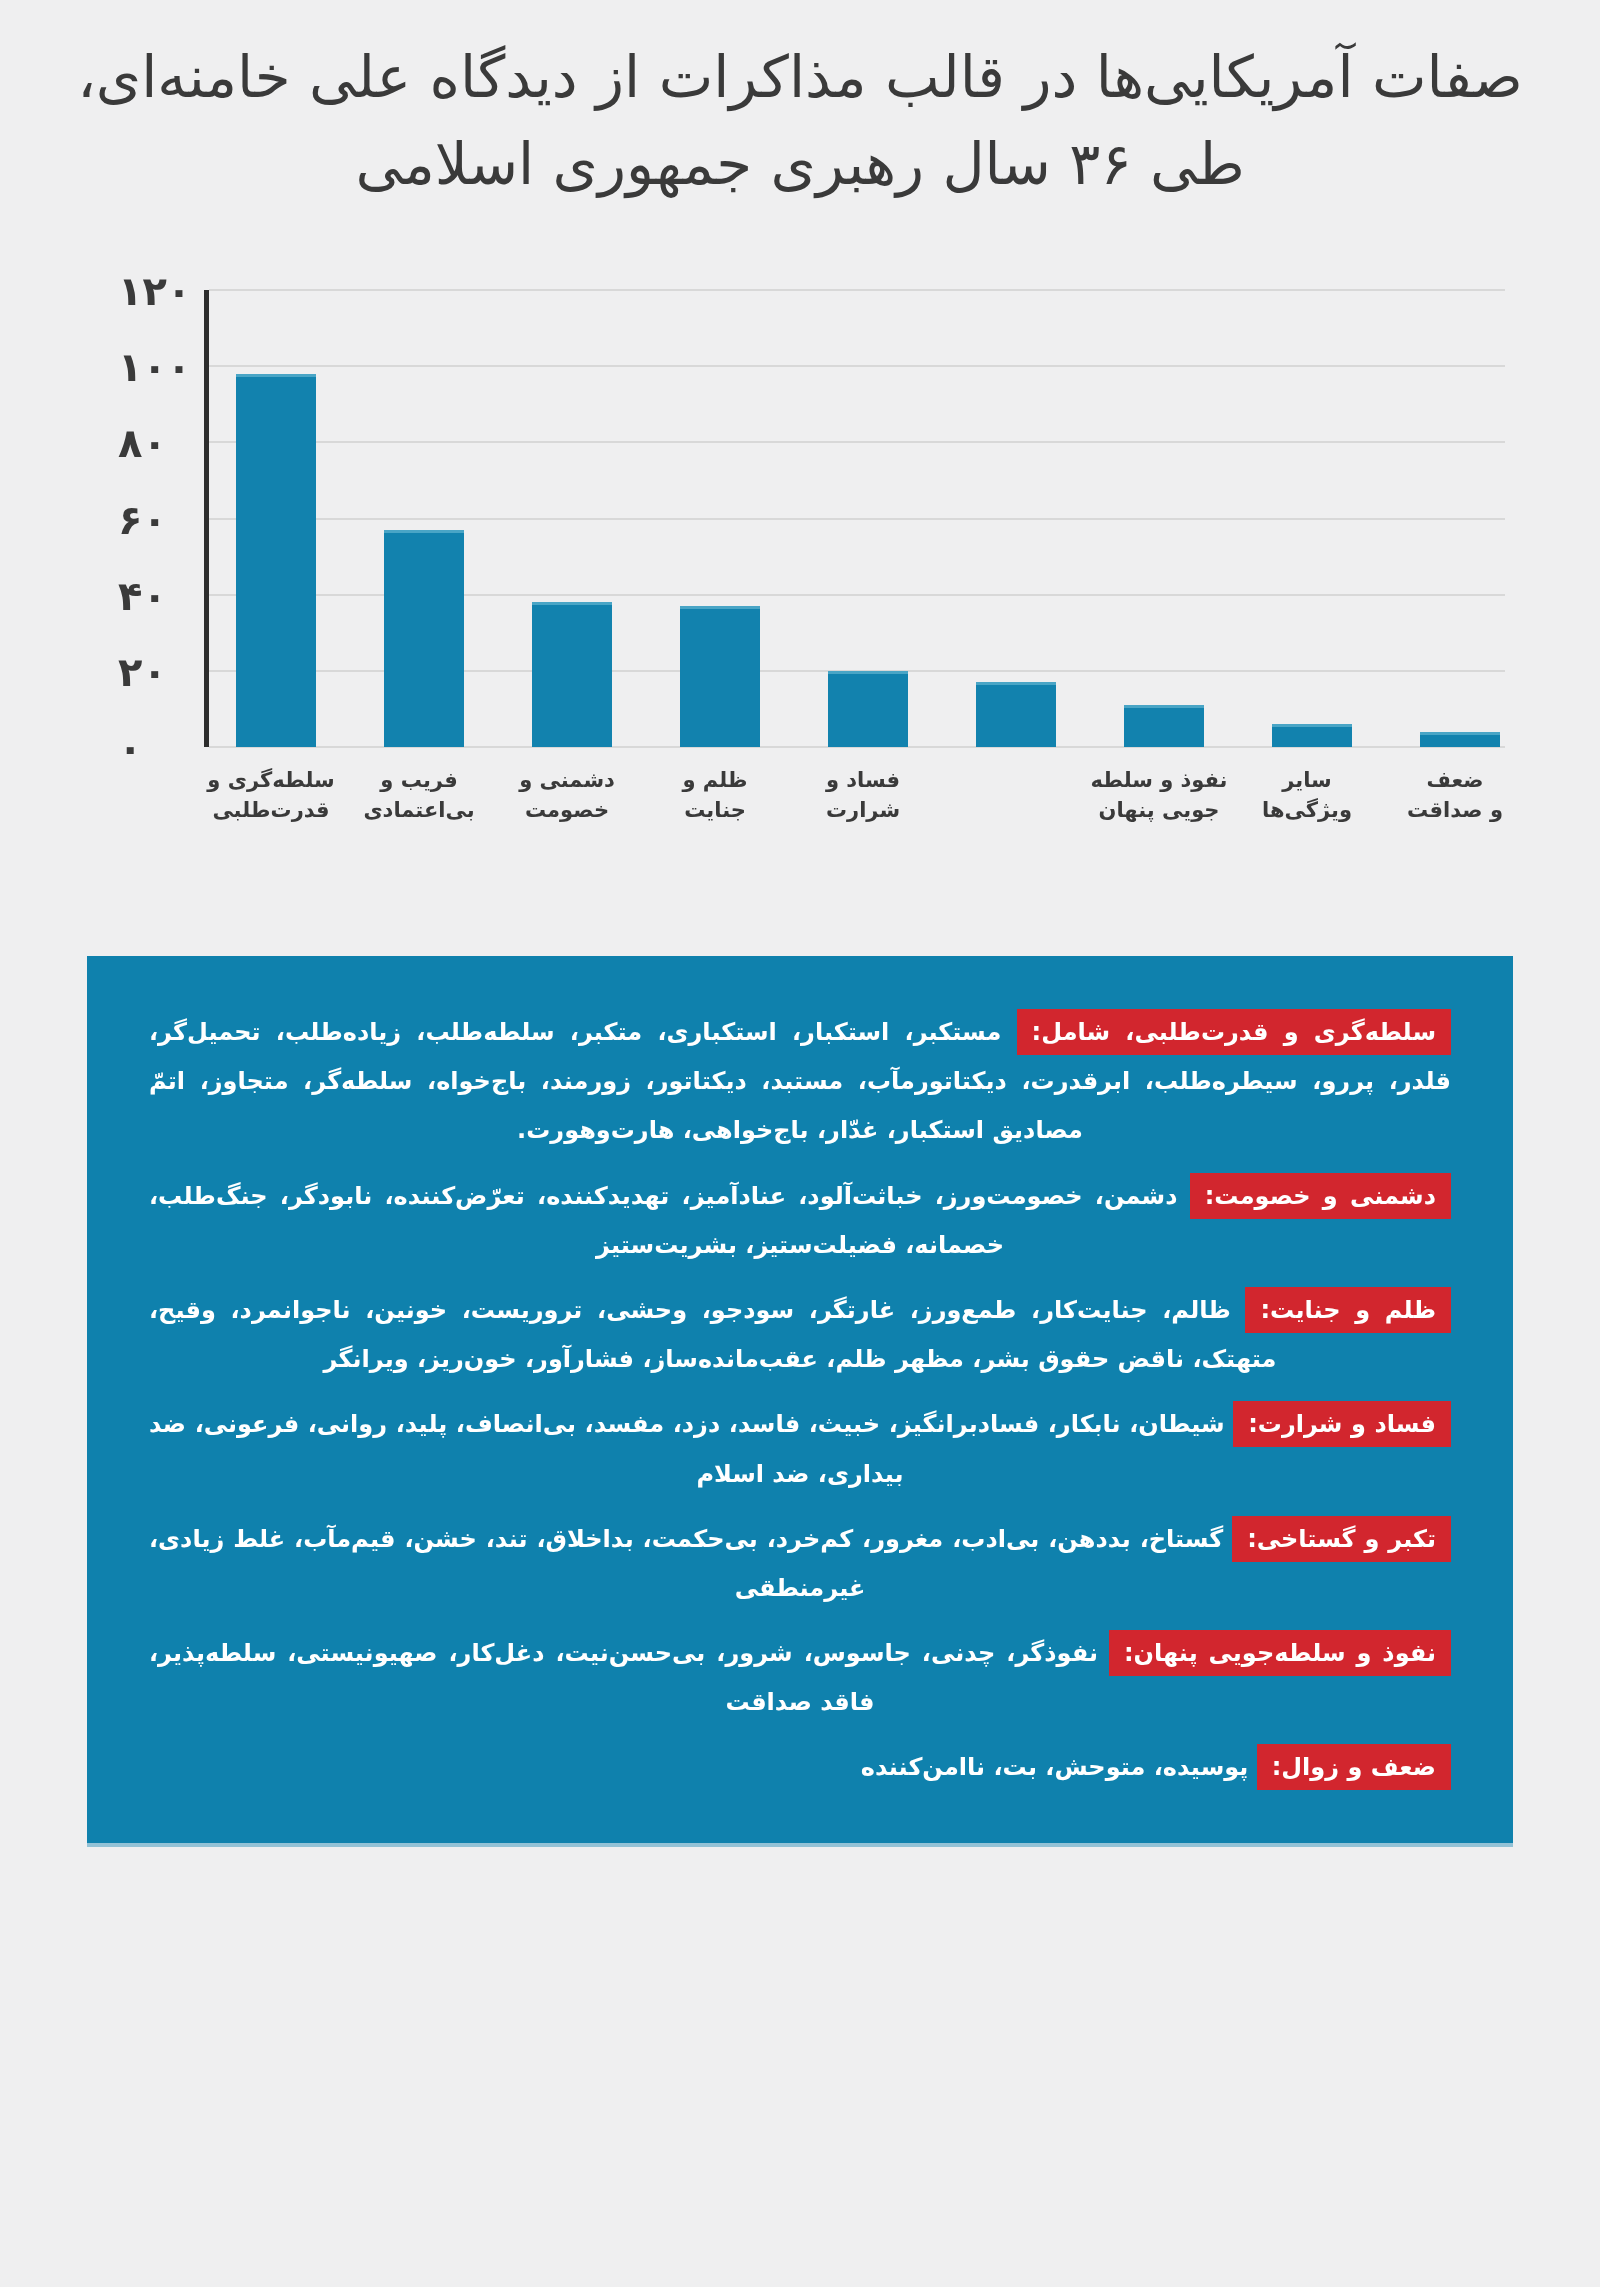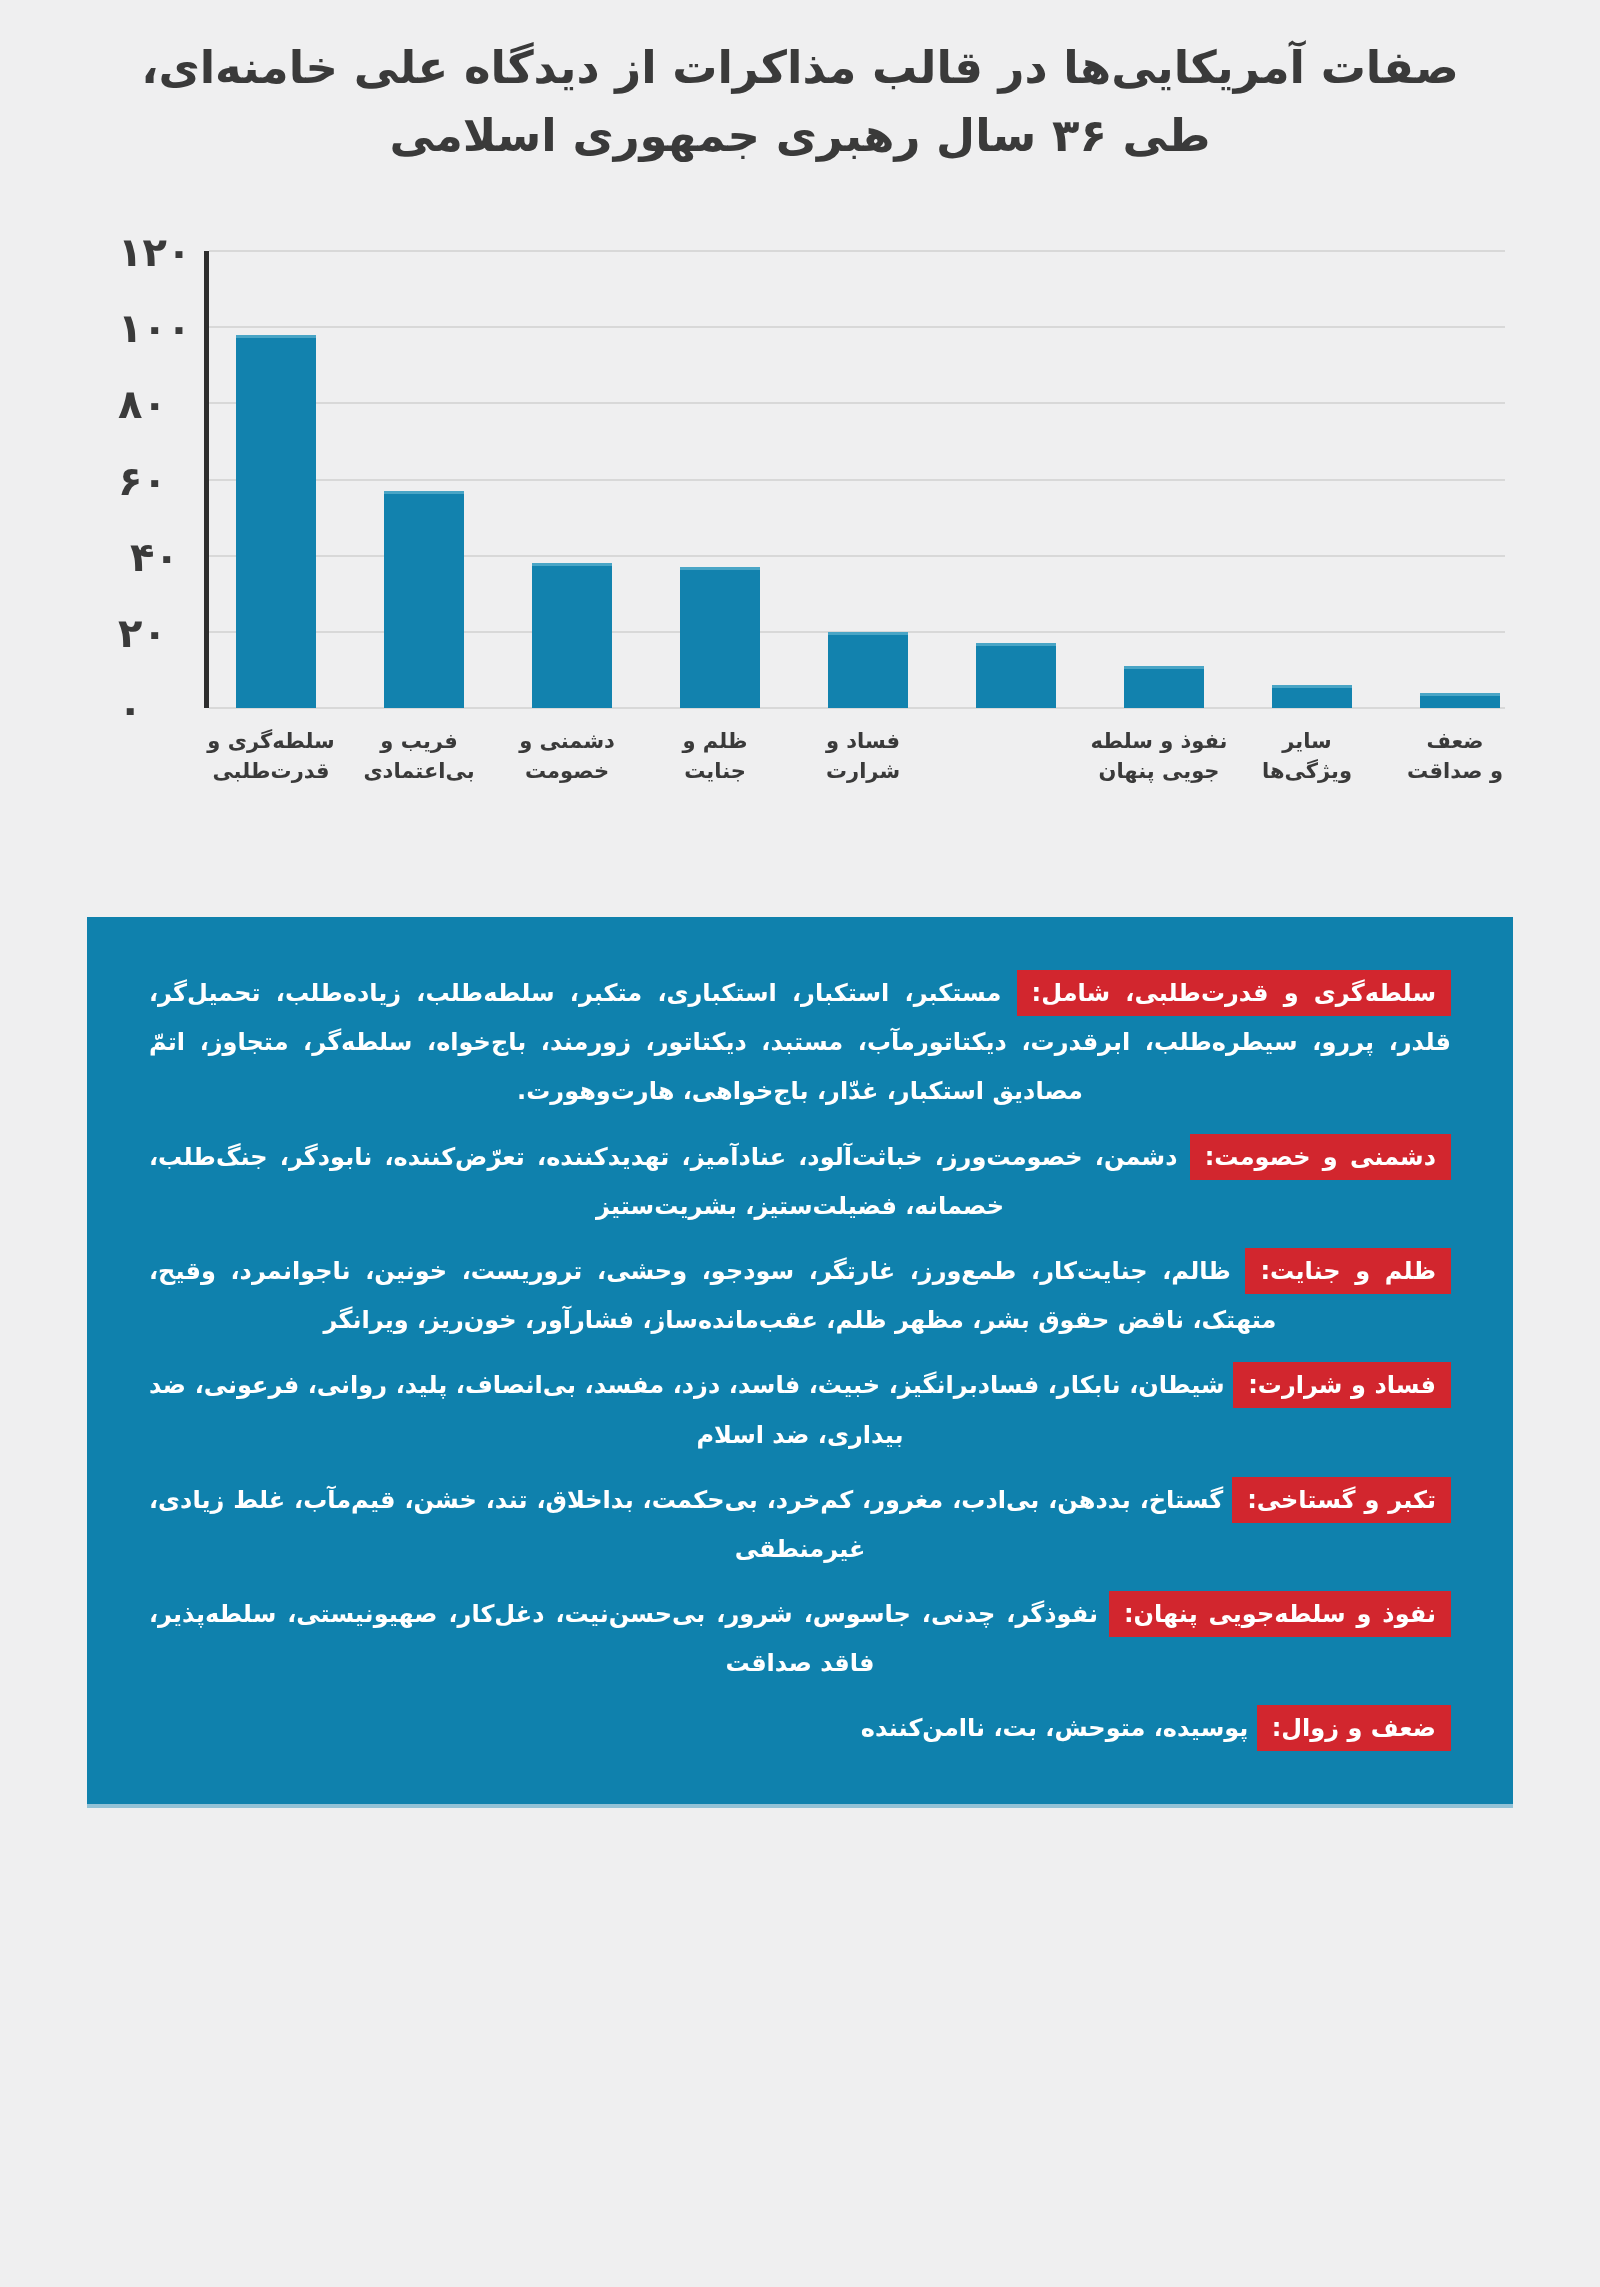--- a/index.html
+++ b/index.html
@@ -11,21 +11,21 @@
     width:1600px;height:2287px;overflow:hidden;
     background:var(--background);
     font-family:"DejaVu Sans", sans-serif;
     position:relative;
   }
   .title{
     direction:rtl;
     margin:34px 60px 0;
     text-align:center;
     color:var(--text-dark);
-    font-size:45px;font-weight:bold;line-height:1.5;
+    font-size:58px;font-weight:normal;line-height:1.5;
   }
   
   .chart{position:relative;height:700px;margin-top:42px;}
   .plot{
     position:absolute;left:204px;top:40px;width:1296px;height:457px;
     border-left:5px solid var(--axis);
   }
   .gridline{position:absolute;left:0;width:100%;height:2px;background:var(--gridline);}
   .bar{position:absolute;bottom:0;width:80px;background:var(--bar);border-top:3px solid #49a5c6;}
   .ytick{
@@ -83,21 +83,21 @@
       <div class="bar" style="left: 323px; width: 80px; height: 141.717px;"></div>
       <div class="bar" style="left: 471px; width: 80px; height: 137.908px;"></div>
       <div class="bar" style="left: 619px; width: 80px; height: 73.1667px;"></div>
       <div class="bar" style="left: 767px; width: 80px; height: 61.7417px;"></div>
       <div class="bar" style="left: 915px; width: 80px; height: 38.8917px;"></div>
       <div class="bar" style="left: 1063px; width: 80px; height: 19.85px;"></div>
       <div class="bar" style="left: 1211px; width: 80px; height: 12.2333px;"></div>
     </div>
 <div class="ytick" style="top: 475px;">۰</div>
     <div class="ytick" style="top: 398.833px;">۲۰</div>
-    <div class="ytick" style="top: 322.667px; margin-left: 12px;">۴۰</div>
+    <div class="ytick" style="top: 322.667px;">۴۰</div>
     <div class="ytick" style="top: 246.5px;">۶۰</div>
     <div class="ytick" style="top: 170.333px;">۸۰</div>
     <div class="ytick" style="top: 94.1667px;">۱۰۰</div>
     <div class="ytick" style="top: 18px;">۱۲۰</div>
     <div class="xtick" style="left: 161px;">
       <div>سلطه‌گری و</div>
       <div>قدرت‌طلبی</div>
     </div>
     <div class="xtick" style="left: 309px;">
       <div>فریب و</div>

